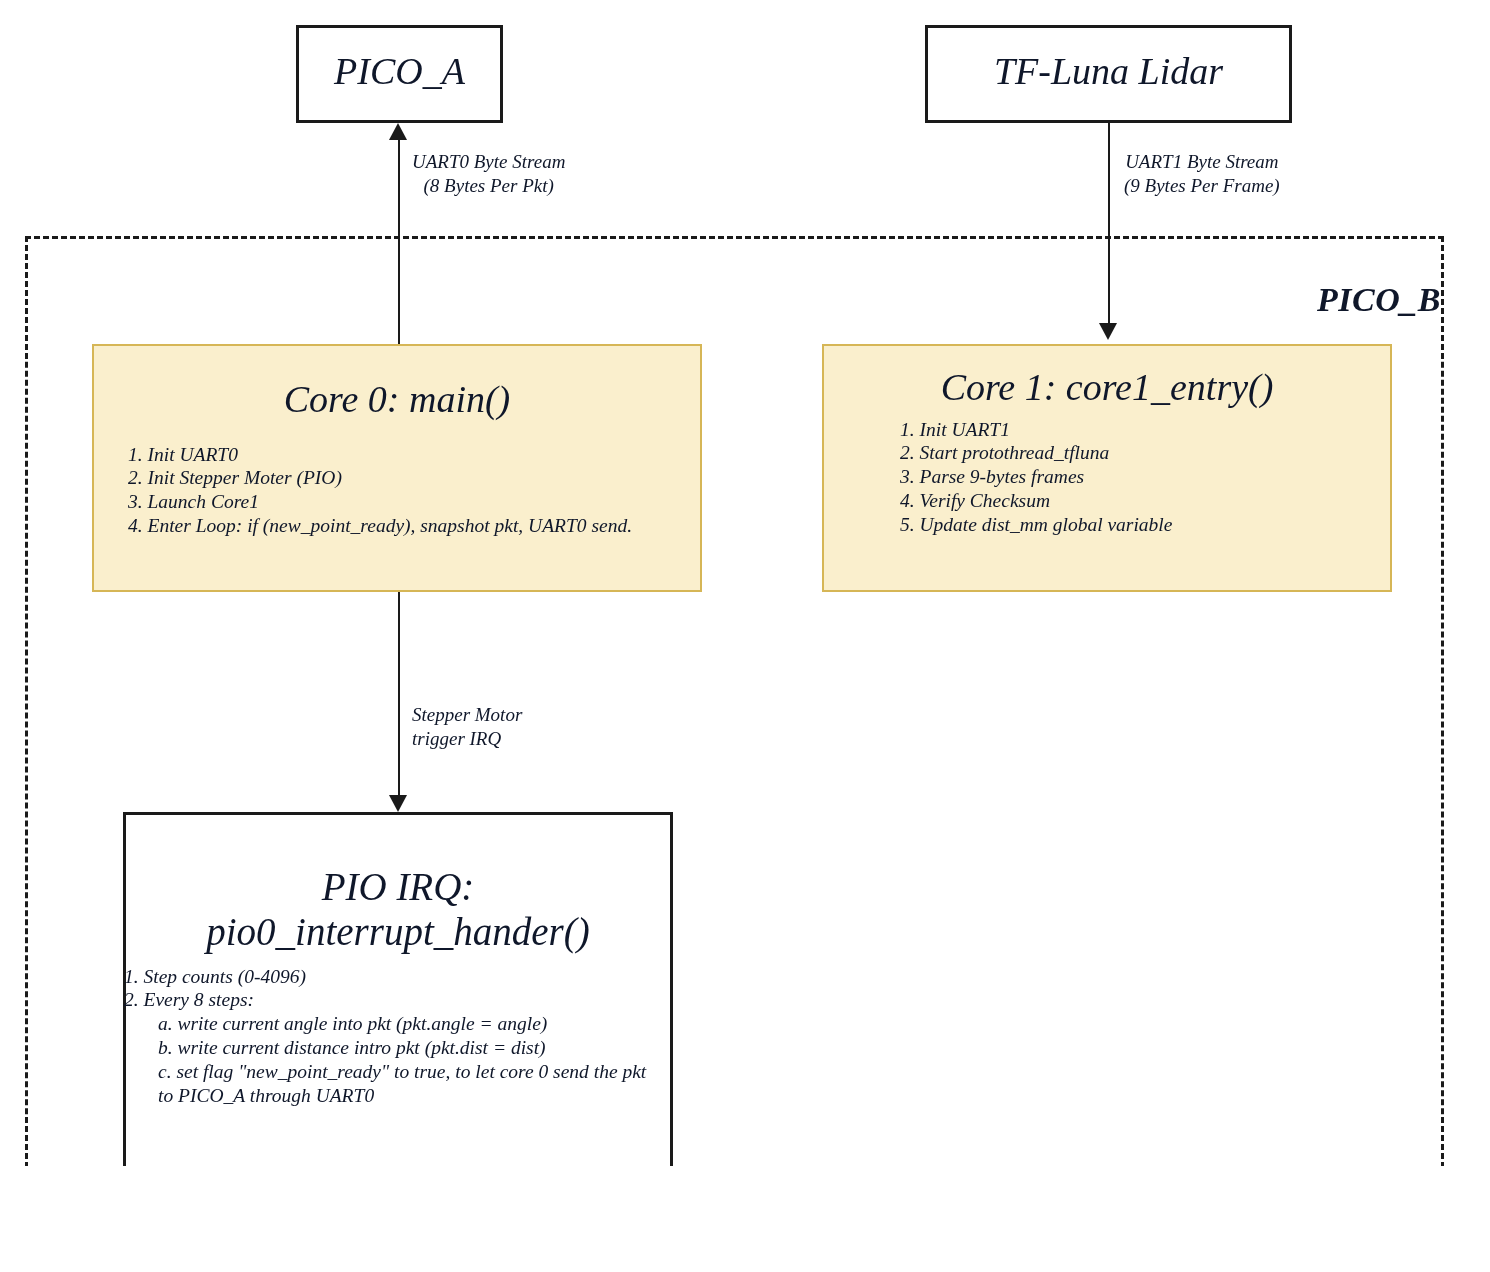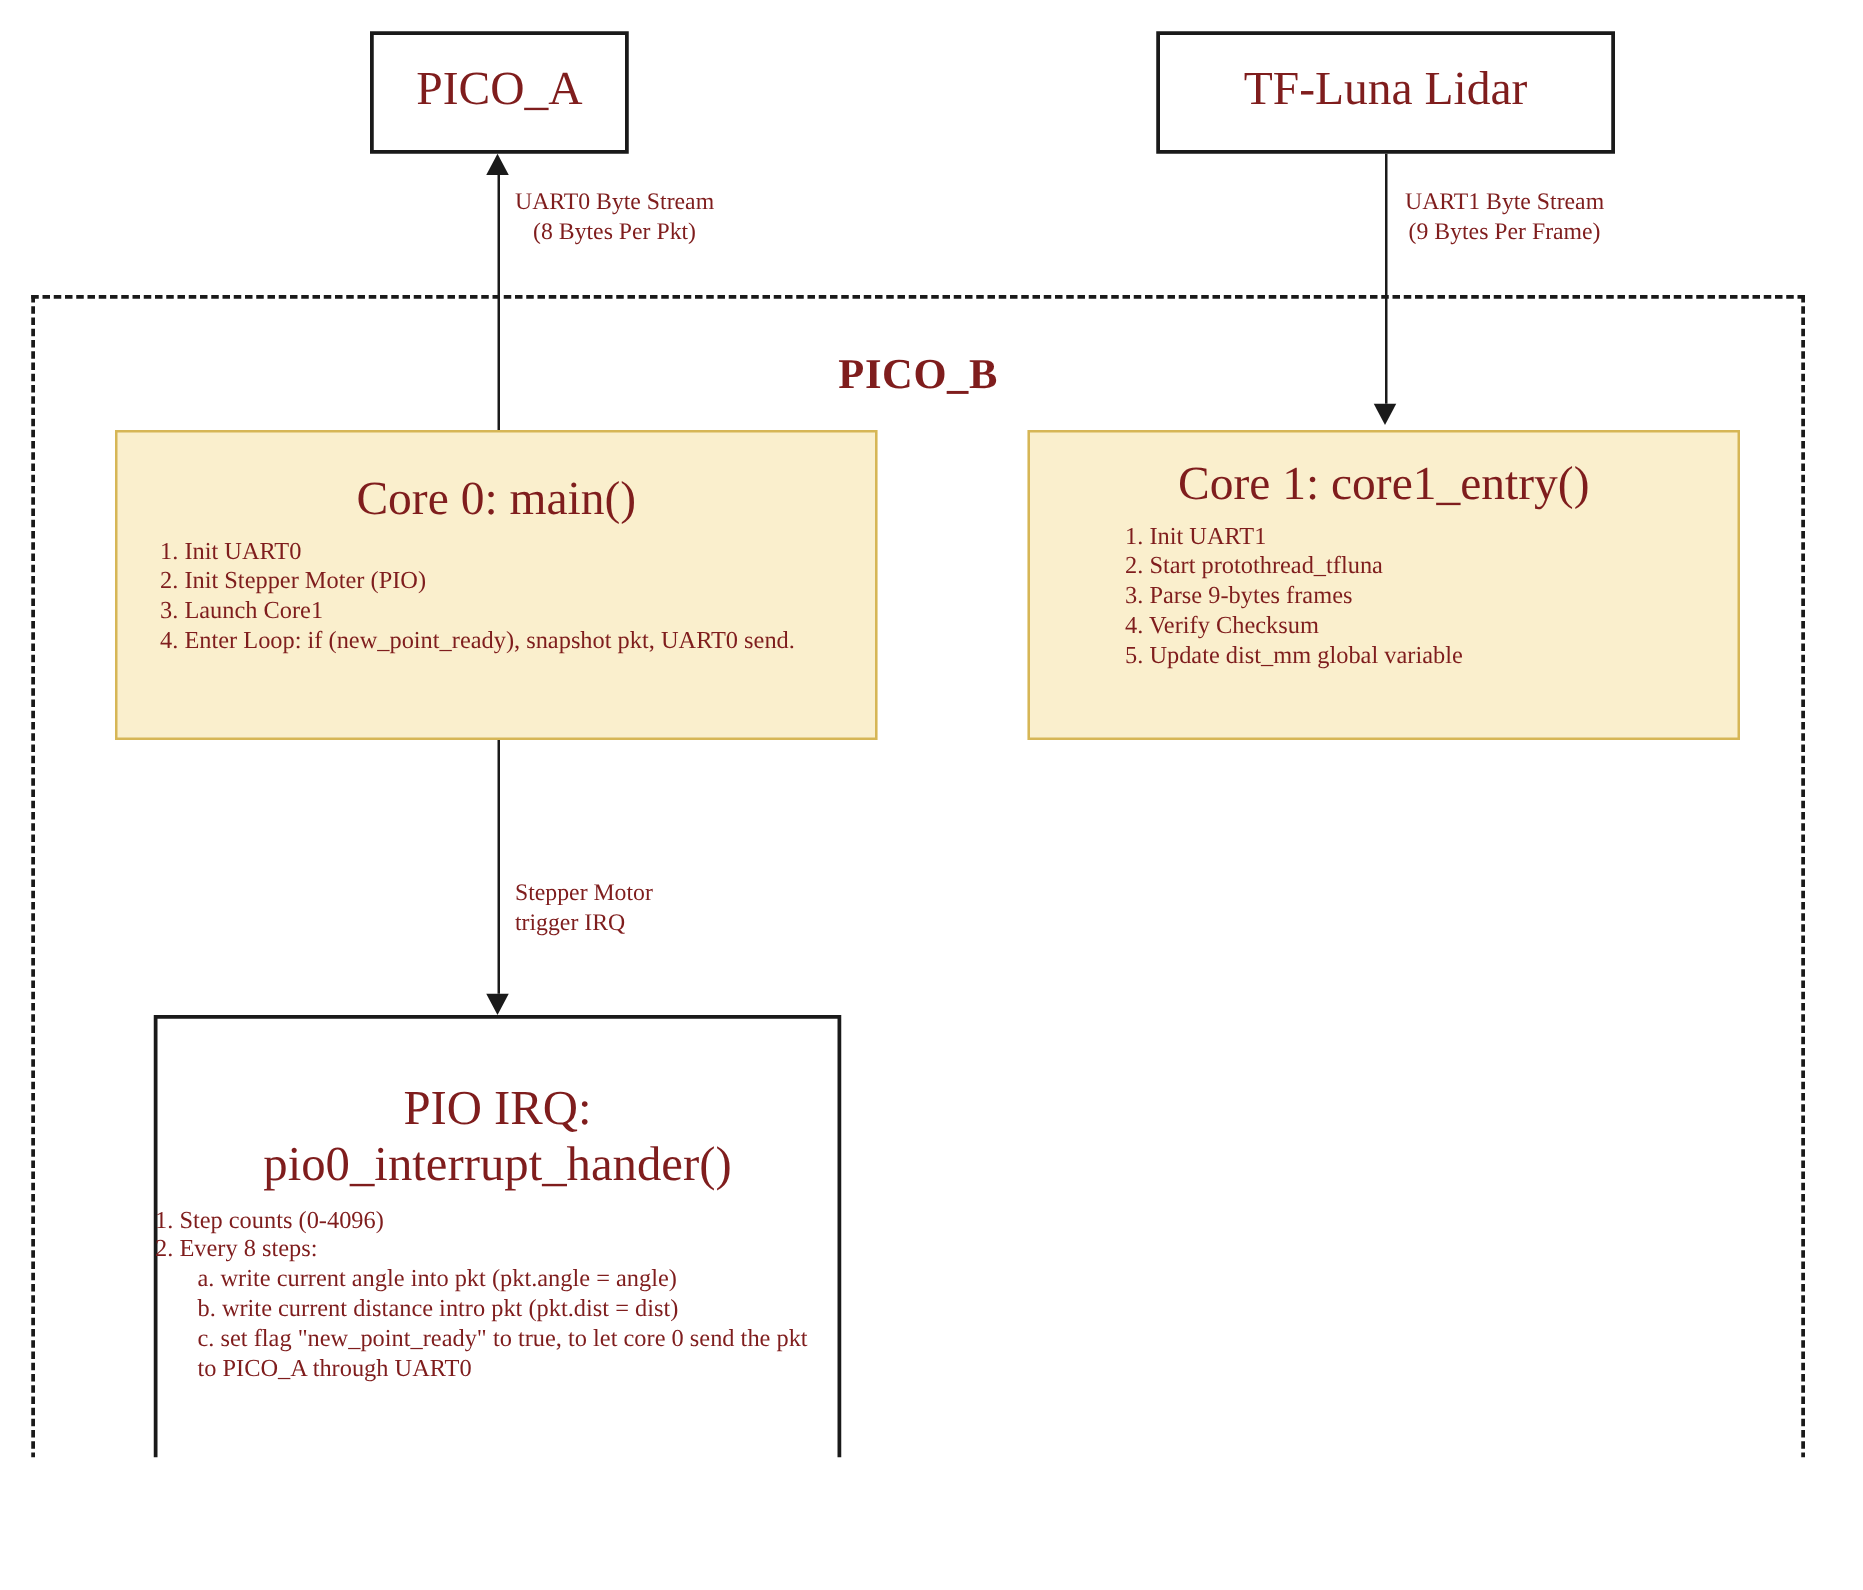--- a/index.html
+++ b/index.html
@@ -6,22 +6,23 @@
     margin: 0;
     padding: 0;
     background: #ffffff;
   }
   #canvas {
     position: relative;
     width: 1490px;
     height: 1166px;
     background: #ffffff;
     font-family: "Liberation Serif", "DejaVu Serif", serif;
-    color: #7f1d1d;
+    color: #0f172a;
     overflow: hidden;
+    font-style: italic;
   }
 
   
   .box {
     position: absolute;
     box-sizing: border-box;
   }
   .plain-box {
     border: 3px solid #1a1a1a;
     background: #ffffff;
@@ -58,21 +59,21 @@
     width: 1419px;
     height: 1004px;
     border: 3px dashed #1a1a1a;
     box-sizing: border-box;
   }
   #pico-b-title {
     position: absolute;
     left: 0;
     top: 42px;
     width: 100%;
-    text-align: center;
+    text-align: right;
     font-size: 34px;
     font-weight: bold;
     letter-spacing: 0.5px;
   }
 
   
   #pico-a-box {
     left: 296px; top: 25px; width: 207px; height: 98px;
   }
   #pico-a-box .box-title { margin-top: 22px; }
@@ -80,21 +81,21 @@
   #tfluna-box {
     left: 925px; top: 25px; width: 367px; height: 98px;
   }
   #tfluna-box .box-title { margin-top: 22px; }
 
   
   #core0-box {
     left: 92px; top: 344px; width: 610px; height: 248px;
   }
   #core0-box .box-title { margin-top: 32px; }
-  #core0-box .steps { margin-top: 8px; margin-left: 34px; }
+  #core0-box .steps { margin-top: 21px; margin-left: 34px; }
 
   #core1-box {
     left: 822px; top: 344px; width: 570px; height: 248px;
   }
   #core1-box .box-title { margin-top: 20px; }
   #core1-box .steps { margin-top: 8px; margin-left: 76px; }
 
   
   #pio-box {
     left: 123px; top: 812px; width: 550px; height: 384px;

